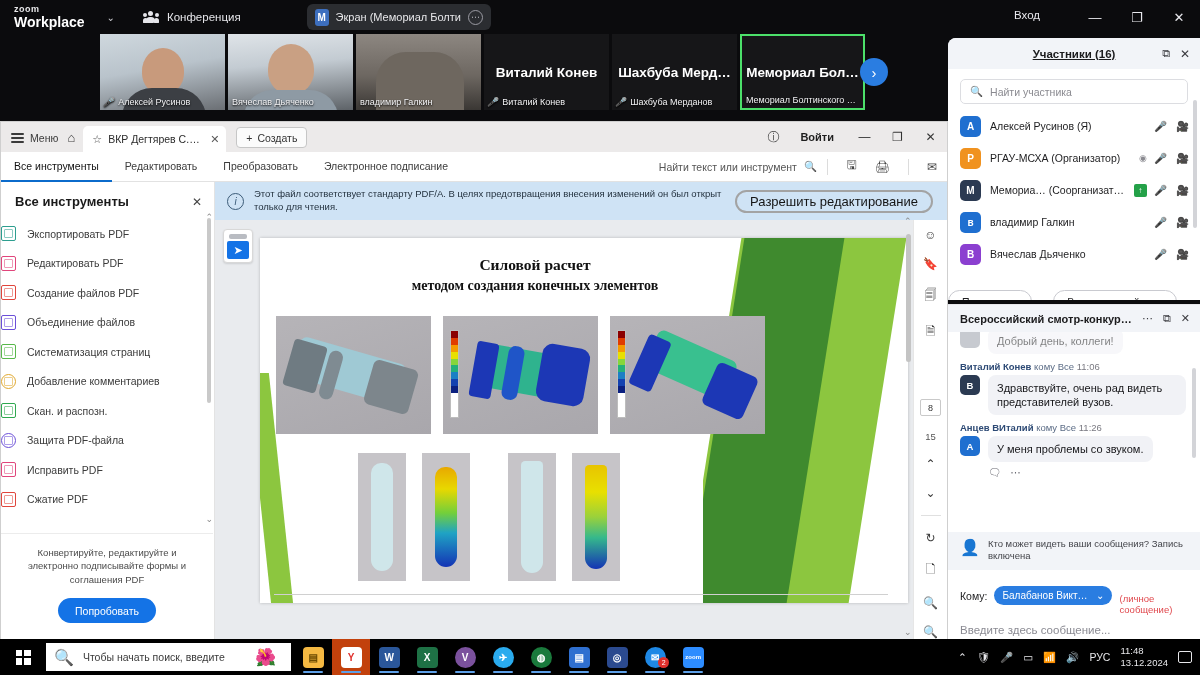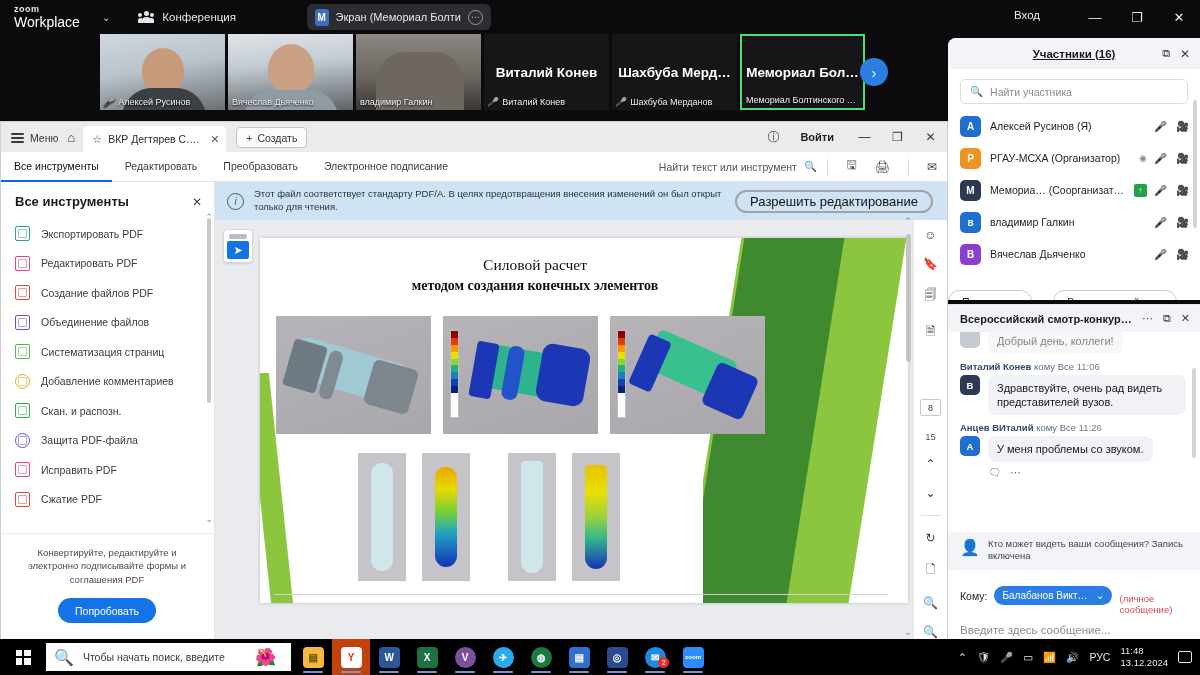--- a/index.html
+++ b/index.html
@@ -12,21 +12,21 @@
 
   
   .zoom-app { position: absolute; inset: 0; background: #0b0b0d; }
 
   .zoom-titlebar {
     position: absolute; left: 0; top: 0; width: 1200px; height: 34px;
     background: #0b0b0d; display: flex; align-items: center;
   }
   .zm-logo { margin-left: 14px; line-height: 1; }
   .zm-logo .z1 { font-size: 9px; color: #e8e8ea; letter-spacing: .5px; display:block; font-weight:600;}
-  .zm-logo .z2 { font-size: 14px; color: #ffffff; font-weight: 400; display:block; margin-top:1px;}
+  .zm-logo .z2 { font-size: 14px; color: #ffffff; font-weight: 700; display:block; margin-top:1px;}
   .zm-caret { margin-left: 22px; color: #cfcfd4; font-size: 10px; }
   .zm-meet { margin-left: 28px; display: flex; align-items: center; gap: 8px; color: #e6e6ea; font-size: 11.5px; }
   .zm-people-ico { width: 16px; height: 13px; position: relative; display:inline-block; }
   .zm-people-ico i { position:absolute; background:#e6e6ea; border-radius:50%; }
   .zm-people-ico i:nth-child(1){ width:5px;height:5px; left:5.5px; top:0; }
   .zm-people-ico i:nth-child(2){ width:4px;height:4px; left:0; top:2px; }
   .zm-people-ico i:nth-child(3){ width:4px;height:4px; right:0; top:2px; }
   .zm-people-ico i:nth-child(4){ width:9px;height:6px; left:3.5px; top:6px; border-radius:4px 4px 2px 2px; }
   .zm-people-ico i:nth-child(5){ width:5px;height:5px; left:0; top:7px; border-radius:3px 3px 1px 1px; }
   .zm-people-ico i:nth-child(6){ width:5px;height:5px; right:0; top:7px; border-radius:3px 3px 1px 1px; }
@@ -112,21 +112,21 @@
   .acro-ticons { position:absolute; right: 10px; display:flex; align-items:center; gap: 18px; color:#444; font-size: 12px; }
   .vsep { width:1px; height:16px; background:#dcdcdc; }
 
   .acro-body { position: relative; height: 457px; display:flex; }
 
   
   .tools-panel { width: 214px; border-right: 1px solid #e3e3e3; position: relative; background:#fff; }
   .tools-head { display:flex; align-items:center; justify-content:space-between; padding: 12px 12px 10px 14px; }
   .tools-head .t { font-size: 13px; font-weight: 700; color:#1a1a1a; }
   .tools-head .x { font-size: 12px; color:#444; }
-  .tools-list { padding-left: 14px; }
+  .tools-list { }
   .tool-row { display:flex; align-items:center; gap: 11px; height: 29.5px; }
   .tool-row .lbl { font-size: 10.5px; color:#3b3b3b; }
   .ti { width: 15px; height: 15px; border-radius: 2px; position: relative; flex: 0 0 auto; border: 1.4px solid currentColor; }
   .ti::after { content:""; position:absolute; left: 2px; top: 2px; right:2px; bottom:2px; border: 1.2px solid currentColor; opacity:.55; border-radius:1px; }
   .tools-scroll { position:absolute; right: 3px; top: 36px; width: 4px; height: 250px; }
   .tools-scroll i { display:block; background:#c9c9c9; border-radius:2px; width:4px; height: 185px; }
   .tools-up { position:absolute; right: 1px; top: 30px; color:#888; font-size: 9px; }
   .tools-dn { position:absolute; right: 1px; top: 332px; color:#888; font-size: 9px; }
   .tools-promo { position:absolute; left:0; right:1px; bottom: 0; padding: 12px 16px 16px; border-top: 1px solid #ececec; text-align:center; }
   .tools-promo p { font-size: 9.5px; color:#4a4a4a; line-height: 1.45; }
@@ -162,21 +162,21 @@
     box-shadow: 0 0 3px rgba(0,0,0,.22); overflow: hidden;
   }
   .pg-green { position:absolute; right:0; top:0; width: 205px; height: 100%; overflow:hidden; }
   .pg-green .g1 { position:absolute; right: 0; top: -10px; width: 165px; height: 400px; background:#8cc63f; transform: skewX(-9deg); transform-origin: top right;}
   .pg-green .g2 { position:absolute; right: 62px; top: -10px; width: 100px; height: 400px; background:#3f8a2e; transform: skewX(-9deg); transform-origin: top right;}
   .pg-green .g3 { position:absolute; right: 118px; top: -10px; width: 28px; height: 400px; background:#ffffff; transform: skewX(-9deg); transform-origin: top right;}
   .pg-green .g4 { position:absolute; right: 135px; top: -10px; width: 10px; height: 400px; background:#cfd3d6; transform: skewX(-9deg); transform-origin: top right;}
   .pg-left-green { position:absolute; left:0; bottom:0; width: 30px; height: 230px; }
   .pg-left-green .l1 { position:absolute; left: 0; bottom: -20px; width: 22px; height: 250px; background:#8cc63f; transform: skewX(6deg); }
   .pg-title { position:absolute; left: 60px; top: 18px; width: 430px; text-align:center; }
-  .pg-title .t1 { font-family:"Liberation Serif", serif; font-size: 15.5px; font-weight: 400; color:#111; }
+  .pg-title .t1 { font-family:"Liberation Serif", serif; font-size: 15.5px; font-weight: 700; color:#111; }
   .pg-title .t2 { font-family:"Liberation Serif", serif; font-size: 14px; font-weight: 700; color:#111; margin-top: 4px; }
 
   .fig-row1 { position:absolute; left: 16px; top: 78px; display:flex; gap: 12px; }
   .fig-a { width: 155px; height: 118px; background: linear-gradient(160deg,#b6b4b8,#a9a7ac); position:relative; overflow:hidden; }
   .fea { position:absolute; border-radius: 7px; }
   .cb { position:absolute; left: 7px; top: 14px; width: 9px; height: 88px; background:#fff; border:1px solid #bdbdbd; }
   .cb i { display:block; height: 8%; }
   .fig-row2 { position:absolute; left: 98px; top: 215px; display:flex; gap: 16px; align-items:flex-start; }
   .fig-b { width: 48px; height: 128px; background:#c6c4c8; position:relative; overflow:hidden; }
   .rod { position:absolute; left: 50%; transform: translateX(-50%); width: 22px; border-radius: 10px 10px 11px 11px; }

